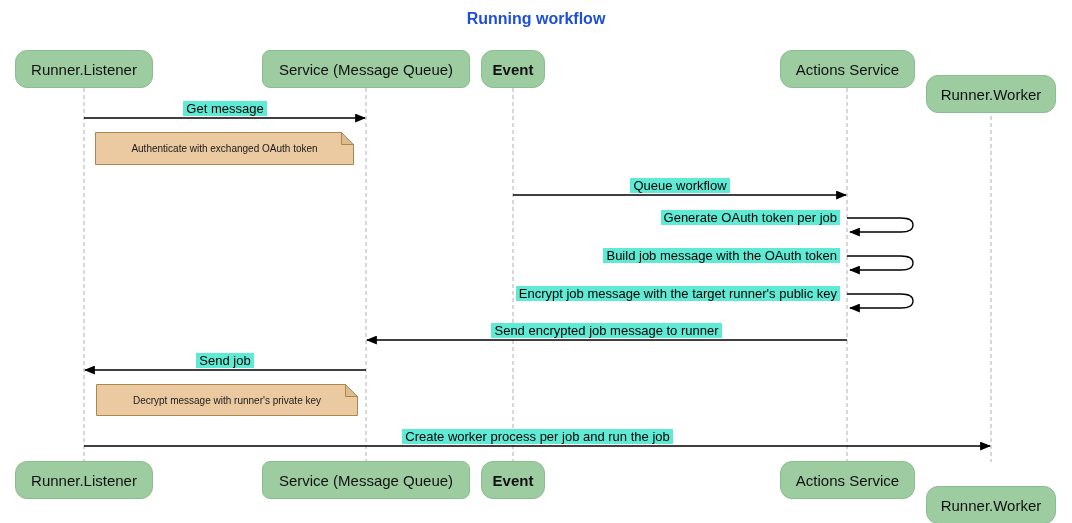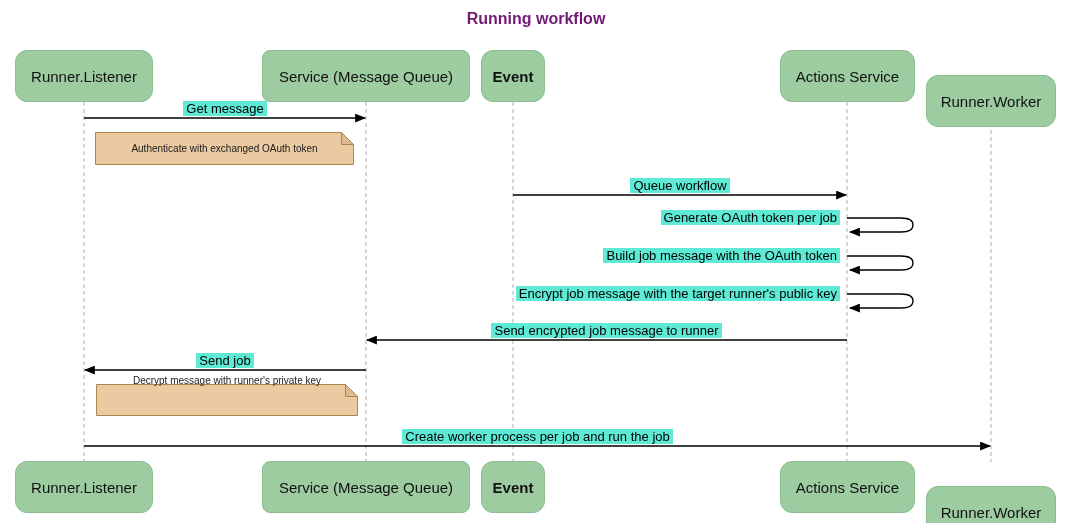--- a/index.html
+++ b/index.html
@@ -2,25 +2,25 @@
 <html><head>
 <meta charset="utf-8">
 <style>
   html,body{margin:0;padding:0;background:#fff;}
   .diagram{
     position:relative;width:1072px;height:523px;background:#fff;
     font-family:"Liberation Sans",sans-serif;color:#000;overflow:hidden;
   }
   .title{
     position:absolute;top:10px;left:0;width:100%;text-align:center;
-    font-size:16px;font-weight:bold;color:#701a75;
+    font-size:16px;font-weight:bold;color:#1d4ed8;
   }
   svg.gfx{position:absolute;top:0;left:0;}
   .actor{
-    position:absolute;height:52px;border-radius:12px;
+    position:absolute;height:38px;border-radius:12px;
     background:#9DCCA1;border:1px solid #8ABD8F;box-sizing:border-box;
     display:flex;align-items:center;justify-content:center;
     font-size:15px;color:#111;white-space:nowrap;
   }
   .top{top:50px;}
   .bottom{top:461px;}
   .a0{left:15px;width:138px;}
   .a1{left:262px;width:208px;border-radius:8px;}
   .a2{left:481px;width:64px;font-weight:bold;}
   .a3{left:780px;width:135px;}
@@ -134,21 +134,21 @@
   </div>
 
   <div class="msg" style="left:84px;width:282px;top:353px;">
     <span>Send job</span>
   </div>
 
   <div class="msg" style="left:366px;width:481px;top:323px;">
     <span>Send encrypted job message to runner</span>
   </div>
 
-  <div class="notetext" style="left:96px;top:364px;width:262px;height:32px;text-align:center;">
+  <div class="notetext" style="left:96px;top:384px;width:262px;height:32px;text-align:center;">
     <span>Decrypt message with runner's private key</span>
   </div>
 
   <div class="msg" style="left:84px;width:907px;top:429px;">
     <span>Create worker process per job and run the job</span>
   </div>
 
 </div>
 
 </body></html>

